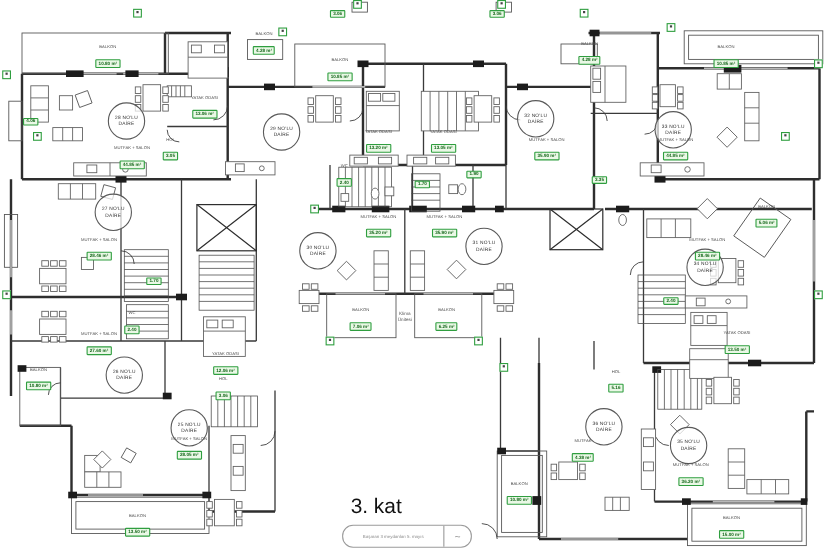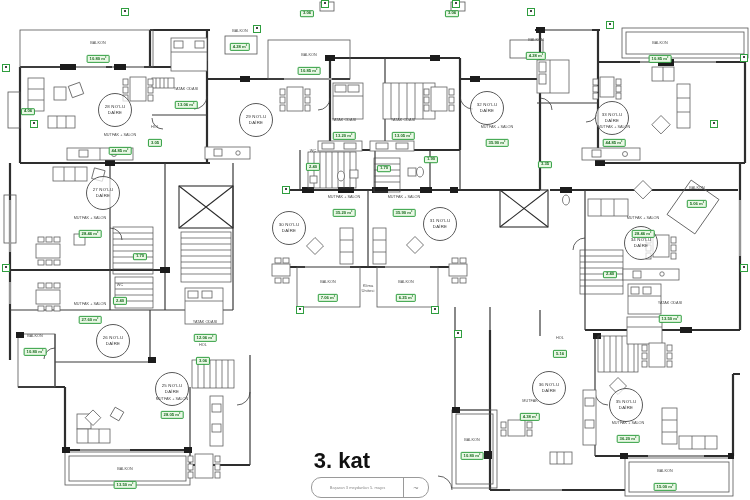--- a/index.html
+++ b/index.html
@@ -15,21 +15,21 @@
        justify-content:center;background:rgba(255,255,255,0.72);z-index:2;text-align:center;}
   .apt div{font-size:4.4px;color:#333;line-height:1.4;letter-spacing:0.2px;white-space:nowrap;}
   .marker{position:absolute;width:6px;height:6px;border:1px solid #2f9e3f;background:#fff;
           transform:translate(-50%,-50%);z-index:3;}
   .marker::after{content:"";display:block;width:2px;height:2px;background:#444;margin:1px auto;}
   .core-label{position:absolute;font-size:3.4px;color:#8f8f8f;transform:translate(-50%,-50%);
               white-space:nowrap;z-index:2;}
   .klima{position:absolute;transform:translate(-50%,-50%);z-index:2;text-align:center;}
   .klima div{font-size:4.2px;color:#555;line-height:1.3;}
   .floor-title{position:absolute;left:342px;top:461px;transform:translate(-50%,-50%);
-               font-size:22px;font-weight:bold;color:#111;z-index:4;white-space:nowrap;}
+               font-size:19px;font-weight:normal;color:#111;z-index:4;white-space:nowrap;}
   .stamp{position:absolute;left:311px;top:477px;width:118px;height:21px;border:1px solid #9a9a9a;
          border-radius:10px;display:flex;z-index:4;background:#fff;box-sizing:border-box;}
   .stamp-text{flex:1;font-size:4px;color:#8a8a8a;display:flex;align-items:center;
               justify-content:center;white-space:nowrap;border-right:1px solid #9a9a9a;}
   .stamp-symbol{width:24px;display:flex;align-items:center;justify-content:center;
                 font-size:9px;color:#8a8a8a;}
 </style>
 </head>
 <body>
 

